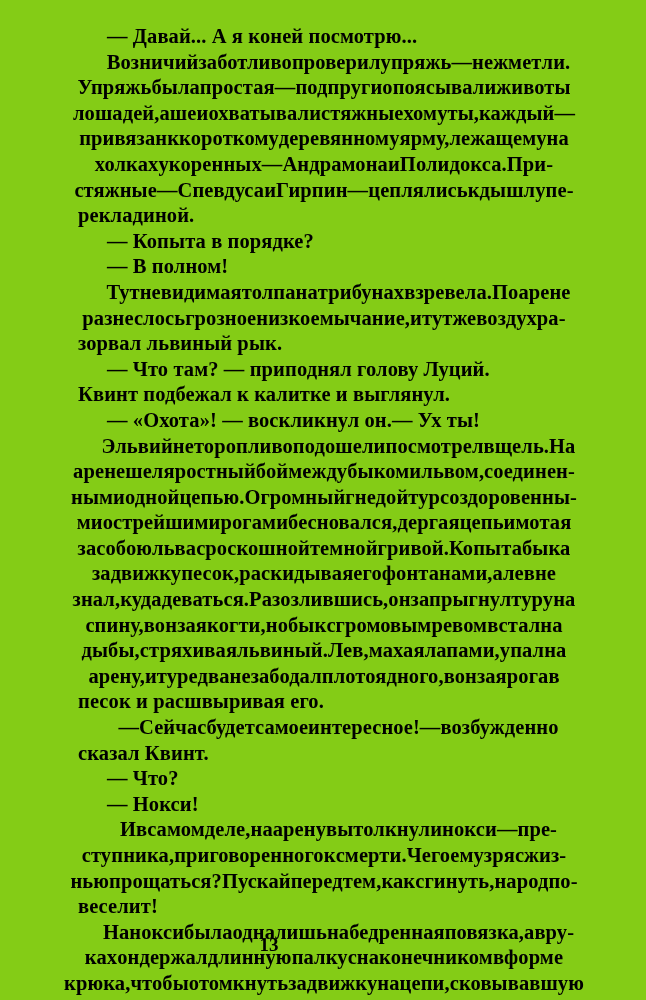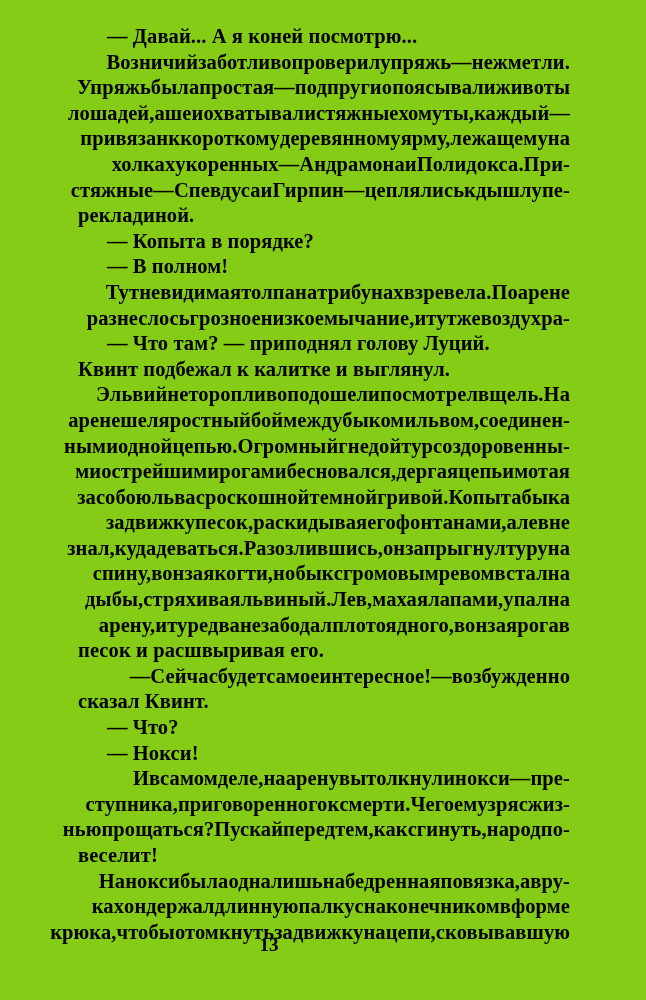--- a/index.html
+++ b/index.html
@@ -39,21 +39,21 @@
     font-size: 20.5px;
     font-weight: bold;
     white-space: nowrap;
     letter-spacing: 0.1px;
     overflow: visible;
   }
 
   
   .line.just {
     display: flex;
-    justify-content: flex-end;
+    justify-content: center;
     white-space: pre;
   }
   .line.just > .w { display: inline-block; }
 
   
   .line.flush {
     text-align: left;
   }
 
   
@@ -87,22 +87,24 @@
       <div class="line just"><span class="w">Упряжь</span><span class="w">была</span><span class="w">простая</span><span class="w">—</span><span class="w">подпруги</span><span class="w">опоясывали</span><span class="w">животы</span></div>
       <div class="line just"><span class="w">лошадей,</span><span class="w">а</span><span class="w">шеи</span><span class="w">охватывали</span><span class="w">стяжные</span><span class="w">хомуты,</span><span class="w">каждый</span><span class="w">—</span></div>
       <div class="line just"><span class="w">привязан</span><span class="w">к</span><span class="w">короткому</span><span class="w">деревянному</span><span class="w">ярму,</span><span class="w">лежащему</span><span class="w">на</span></div>
       <div class="line just"><span class="w">холках</span><span class="w">у</span><span class="w">коренных</span><span class="w">—</span><span class="w">Андрамона</span><span class="w">и</span><span class="w">Полидокса.</span><span class="w">При-</span></div>
       <div class="line just"><span class="w">стяжные</span><span class="w">—</span><span class="w">Спевдуса</span><span class="w">и</span><span class="w">Гирпин</span><span class="w">—</span><span class="w">цеплялись</span><span class="w">к</span><span class="w">дышлу</span><span class="w">пе-</span></div>
       <div class="line flush">рекладиной.</div>
       <div class="line flush indent">— Копыта в порядке?</div>
       <div class="line flush indent">— В полном!</div>
       <div class="line just indent"><span class="w">Тут</span><span class="w">невидимая</span><span class="w">толпа</span><span class="w">на</span><span class="w">трибунах</span><span class="w">взревела.</span><span class="w">По</span><span class="w">арене</span></div>
       <div class="line just"><span class="w">разнеслось</span><span class="w">грозное</span><span class="w">низкое</span><span class="w">мычание,</span><span class="w">и</span><span class="w">тут</span><span class="w">же</span><span class="w">воздух</span><span class="w">ра-</span></div>
+      <div class="line flush">зорвал львиный рык.</div>
       <div class="line flush indent">— Что там? — приподнял голову Луций.</div>
       <div class="line flush">Квинт подбежал к калитке и выглянул.</div>
+      <div class="line flush indent">— «Охота»! — воскликнул он.— Ух ты!</div>
       <div class="line just indent"><span class="w">Эльвий</span><span class="w">неторопливо</span><span class="w">подошел</span><span class="w">и</span><span class="w">посмотрел</span><span class="w">в</span><span class="w">щель.</span><span class="w">На</span></div>
       <div class="line just"><span class="w">арене</span><span class="w">шел</span><span class="w">яростный</span><span class="w">бой</span><span class="w">между</span><span class="w">быком</span><span class="w">и</span><span class="w">львом,</span><span class="w">соединен-</span></div>
       <div class="line just"><span class="w">ными</span><span class="w">одной</span><span class="w">цепью.</span><span class="w">Огромный</span><span class="w">гнедой</span><span class="w">тур</span><span class="w">со</span><span class="w">здоровенны-</span></div>
       <div class="line just"><span class="w">ми</span><span class="w">острейшими</span><span class="w">рогами</span><span class="w">бесновался,</span><span class="w">дергая</span><span class="w">цепь</span><span class="w">и</span><span class="w">мотая</span></div>
       <div class="line just"><span class="w">за</span><span class="w">собою</span><span class="w">льва</span><span class="w">с</span><span class="w">роскошной</span><span class="w">темной</span><span class="w">гривой.</span><span class="w">Копыта</span><span class="w">быка</span></div>
       <div class="line just"><span class="w">задвижку</span><span class="w">песок,</span><span class="w">раскидывая</span><span class="w">его</span><span class="w">фонтанами,</span><span class="w">а</span><span class="w">лев</span><span class="w">не</span></div>
       <div class="line just"><span class="w">знал,</span><span class="w">куда</span><span class="w">деваться.</span><span class="w">Разозлившись,</span><span class="w">он</span><span class="w">запрыгнул</span><span class="w">туру</span><span class="w">на</span></div>
       <div class="line just"><span class="w">спину,</span><span class="w">вонзая</span><span class="w">когти,</span><span class="w">но</span><span class="w">бык</span><span class="w">с</span><span class="w">громовым</span><span class="w">ревом</span><span class="w">встал</span><span class="w">на</span></div>
       <div class="line just"><span class="w">дыбы,</span><span class="w">стряхивая</span><span class="w">львиный.</span><span class="w">Лев,</span><span class="w">махая</span><span class="w">лапами,</span><span class="w">упал</span><span class="w">на</span></div>
       <div class="line just"><span class="w">арену,</span><span class="w">и</span><span class="w">тур</span><span class="w">едва</span><span class="w">не</span><span class="w">забодал</span><span class="w">плотоядного,</span><span class="w">вонзая</span><span class="w">рога</span><span class="w">в</span></div>

